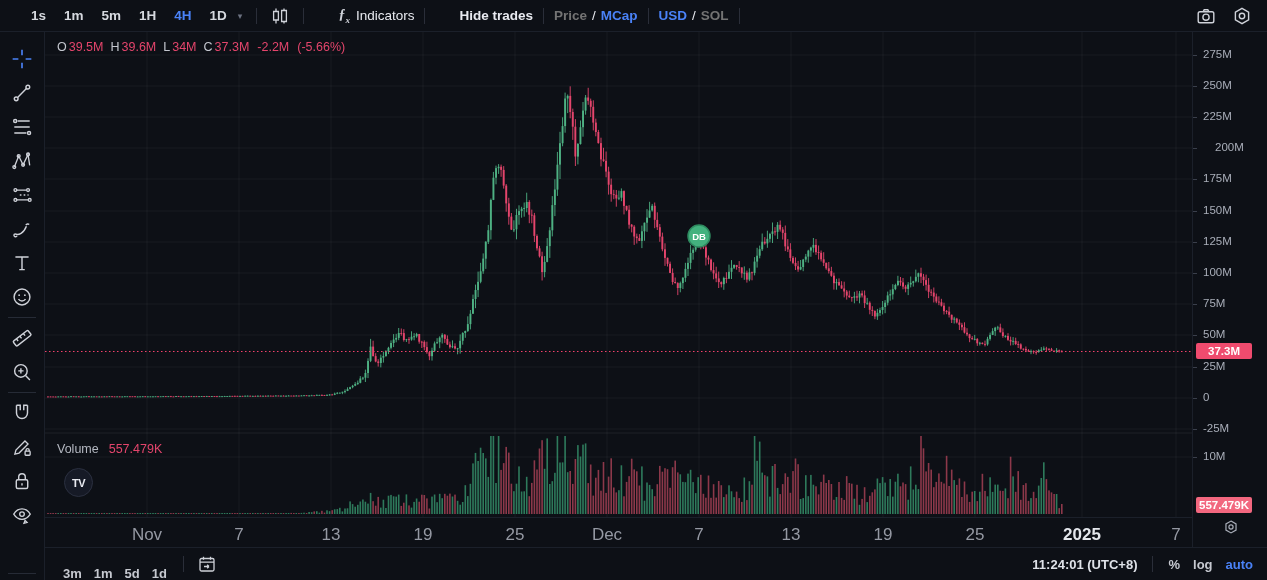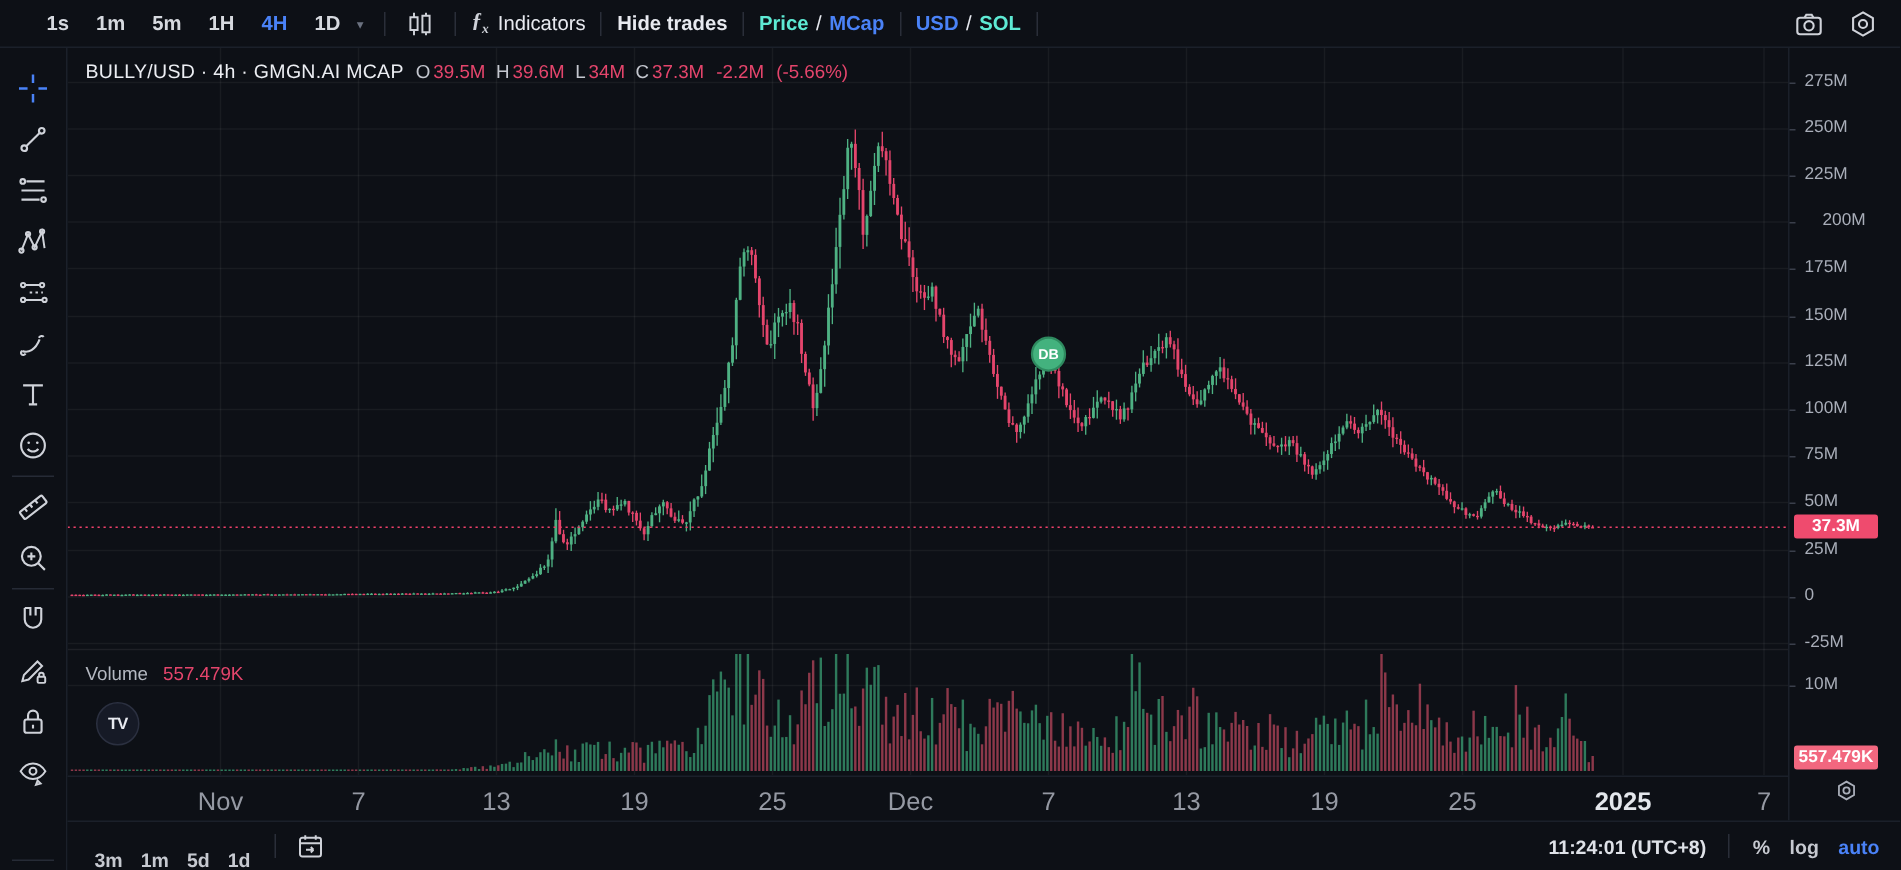--- a/index.html
+++ b/index.html
@@ -12,27 +12,27 @@
     display:flex; align-items:center; gap:0; border-bottom:1px solid #1b202a;
     background:#0d1016; z-index:5; padding-left:24px; }
   .tf { display:flex; align-items:center; gap:4px; }
   .tf span { padding:3px 7px; font-size:13.5px; color:#d6d9df; cursor:pointer; font-weight:600; }
   .tf span.active { color:#4a82f7; }
   .caret { color:#6b7280; font-size:9px; padding:0 4px; cursor:pointer; }
   .vdiv { width:1px; height:16px; background:#2a2e39; margin:0 10px; }
   .tb-icon { display:inline-flex; align-items:center; justify-content:center;
     width:26px; height:26px; color:#cfd2d9; cursor:pointer; }
   .tb-btn { display:flex; align-items:center; gap:6px; font-size:13.5px; font-weight:700;
-    color:#e8eaf0; background:none; border:none; cursor:pointer; font-family:inherit; }
+    color:#e8eaf0; background:none; border:none; cursor:pointer; font-family:inherit;margin-left:24px; }
   .fx { font-style:italic; font-family:"Liberation Serif", serif; font-size:14px; color:#cfd2d9; }
   .fx sub { font-size:9px; }
   .toggle { display:flex; align-items:center; gap:5px; font-size:13.5px; font-weight:700; cursor:pointer; }
   .toggle .sep { color:#e8eaf0; font-weight:400; }
   .blue { color:#4a82f7; }
-  .white { color:#5eead4; }
+  .white { color:#737373; }
   .topbar-right { margin-left:auto; display:flex; align-items:center; gap:10px; padding-right:12px; }
 
   
   .sidebar { position:absolute; left:0; top:32px; width:45px; height:548px;
     background:#0d1016; border-right:1px solid #1b202a; display:flex; flex-direction:column;
     align-items:center; padding-top:10px; z-index:4; }
   .side-icon { width:34px; height:34px; display:flex; align-items:center; justify-content:center;
     color:#cfd2d9; cursor:pointer; border-radius:4px; flex:0 0 auto; }
   .side-icon.active { color:#4a82f7; }
   .hdiv { width:28px; height:1px; background:#262b36; margin:3px 0; flex:0 0 auto; }
@@ -1465,21 +1465,20 @@
         <rect x="1013.2" y="318.3" width="1.9" height="1.1" fill="#e4456c"></rect>
         <line x1="1016.8" y1="318.2" x2="1016.8" y2="319.7" stroke="#e4456c" stroke-width="0.9"></line>
         <rect x="1015.8" y="319.4" width="1.9" height="0.9" fill="#e4456c"></rect>
         <line x1="0" y1="319.5" x2="1147" y2="319.5" stroke="#f0406b" stroke-width="1" stroke-dasharray="1.5 2.5"></line>
         <g>
           <circle cx="654" cy="204" r="11" fill="#43b27e" stroke="#2e8a5f" stroke-width="1.5"></circle>
           <text x="654" y="207.5" text-anchor="middle" font-family="Liberation Sans, sans-serif" font-size="9.5" font-weight="bold" fill="#ffffff">DB</text>
         </g>
       </svg>
     <div class="chart-header">
-      <span class="sym">BULLY/USD · 4h · GMGN.AI MCAP</span>
       <span class="ohlc" id="ohlc-row">
           <span style="display: inline-flex; gap: 2px;">
             <span class="k">O</span>
             <span class="v">39.5M</span>
           </span>
           <span style="display: inline-flex; gap: 2px;">
             <span class="k">H</span>
             <span class="v">39.6M</span>
           </span>
           <span style="display: inline-flex; gap: 2px;">

